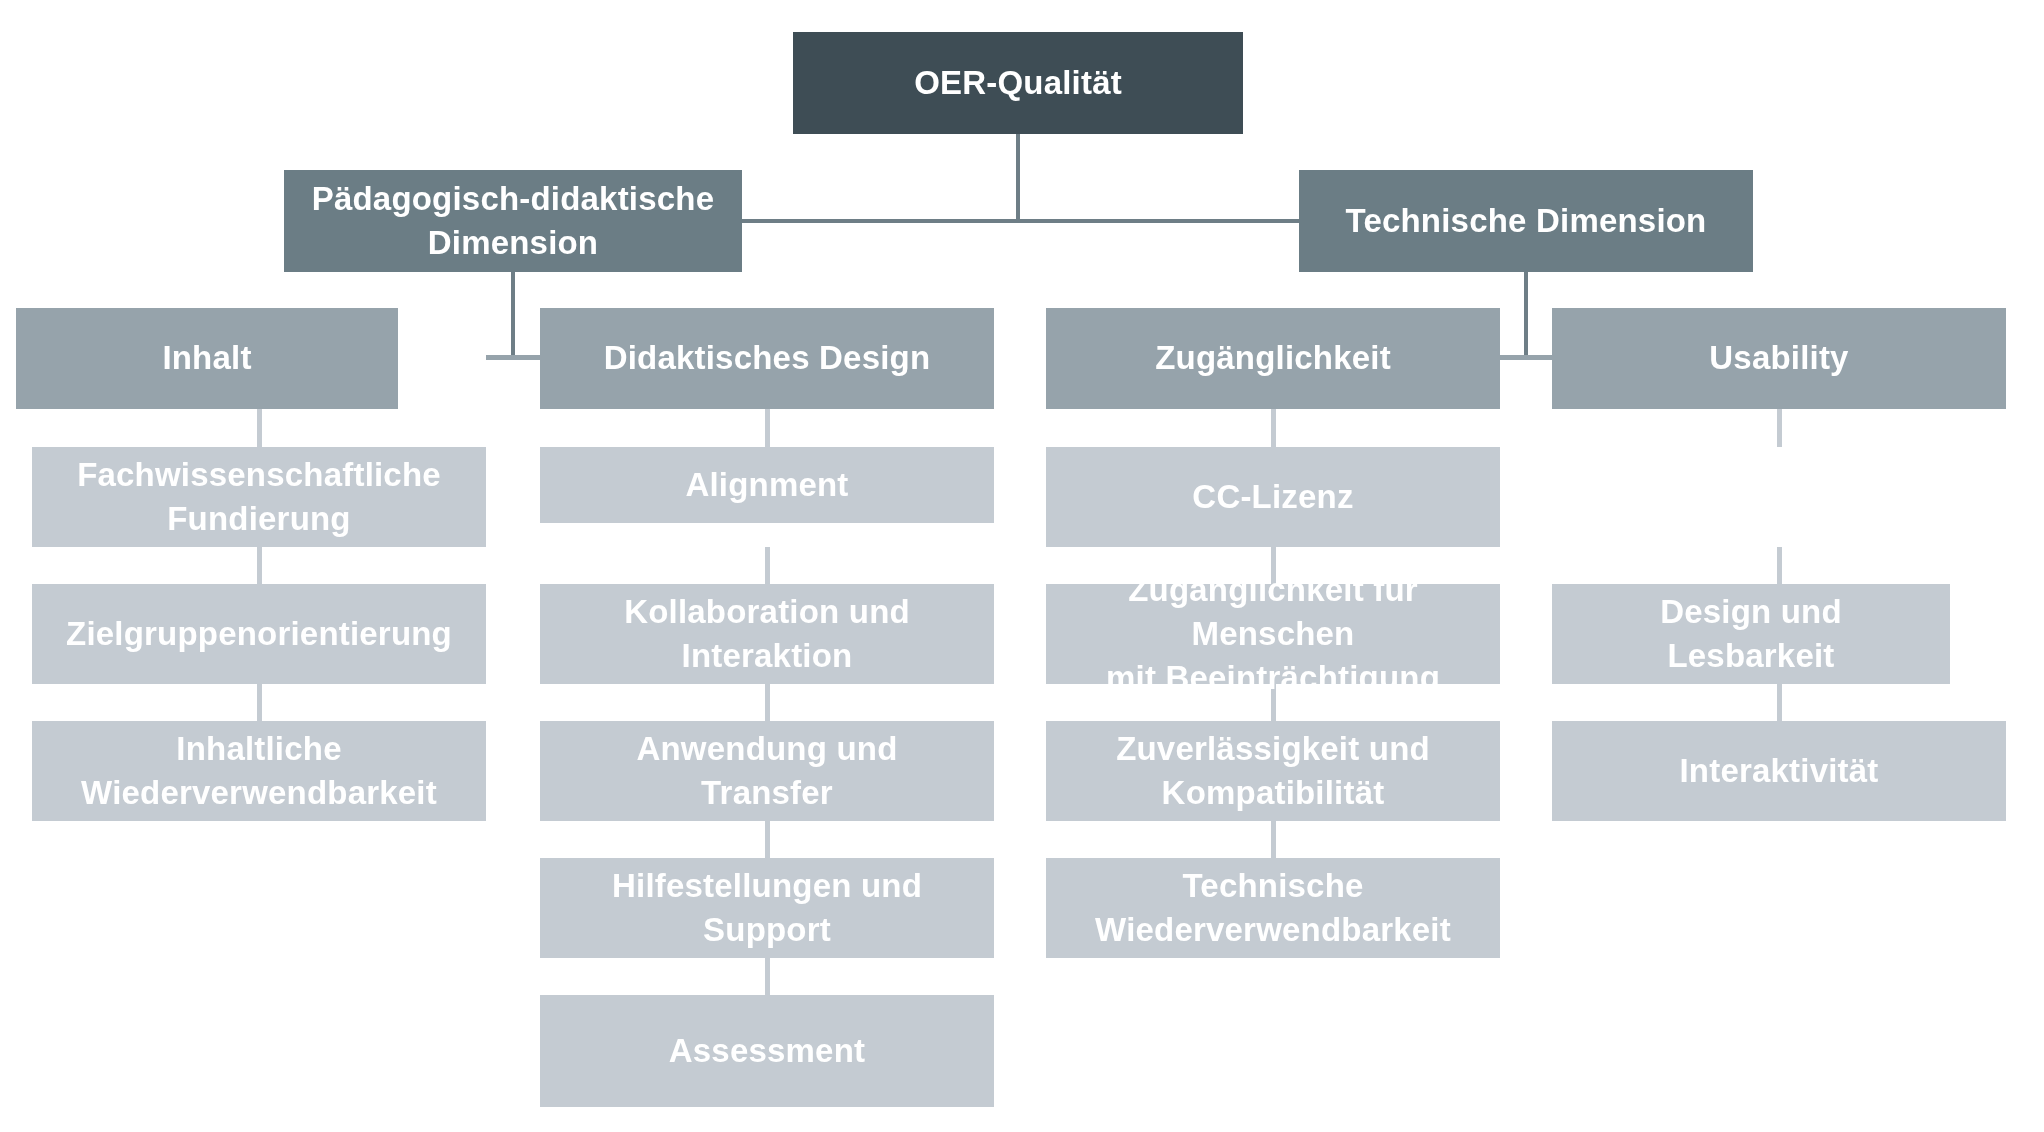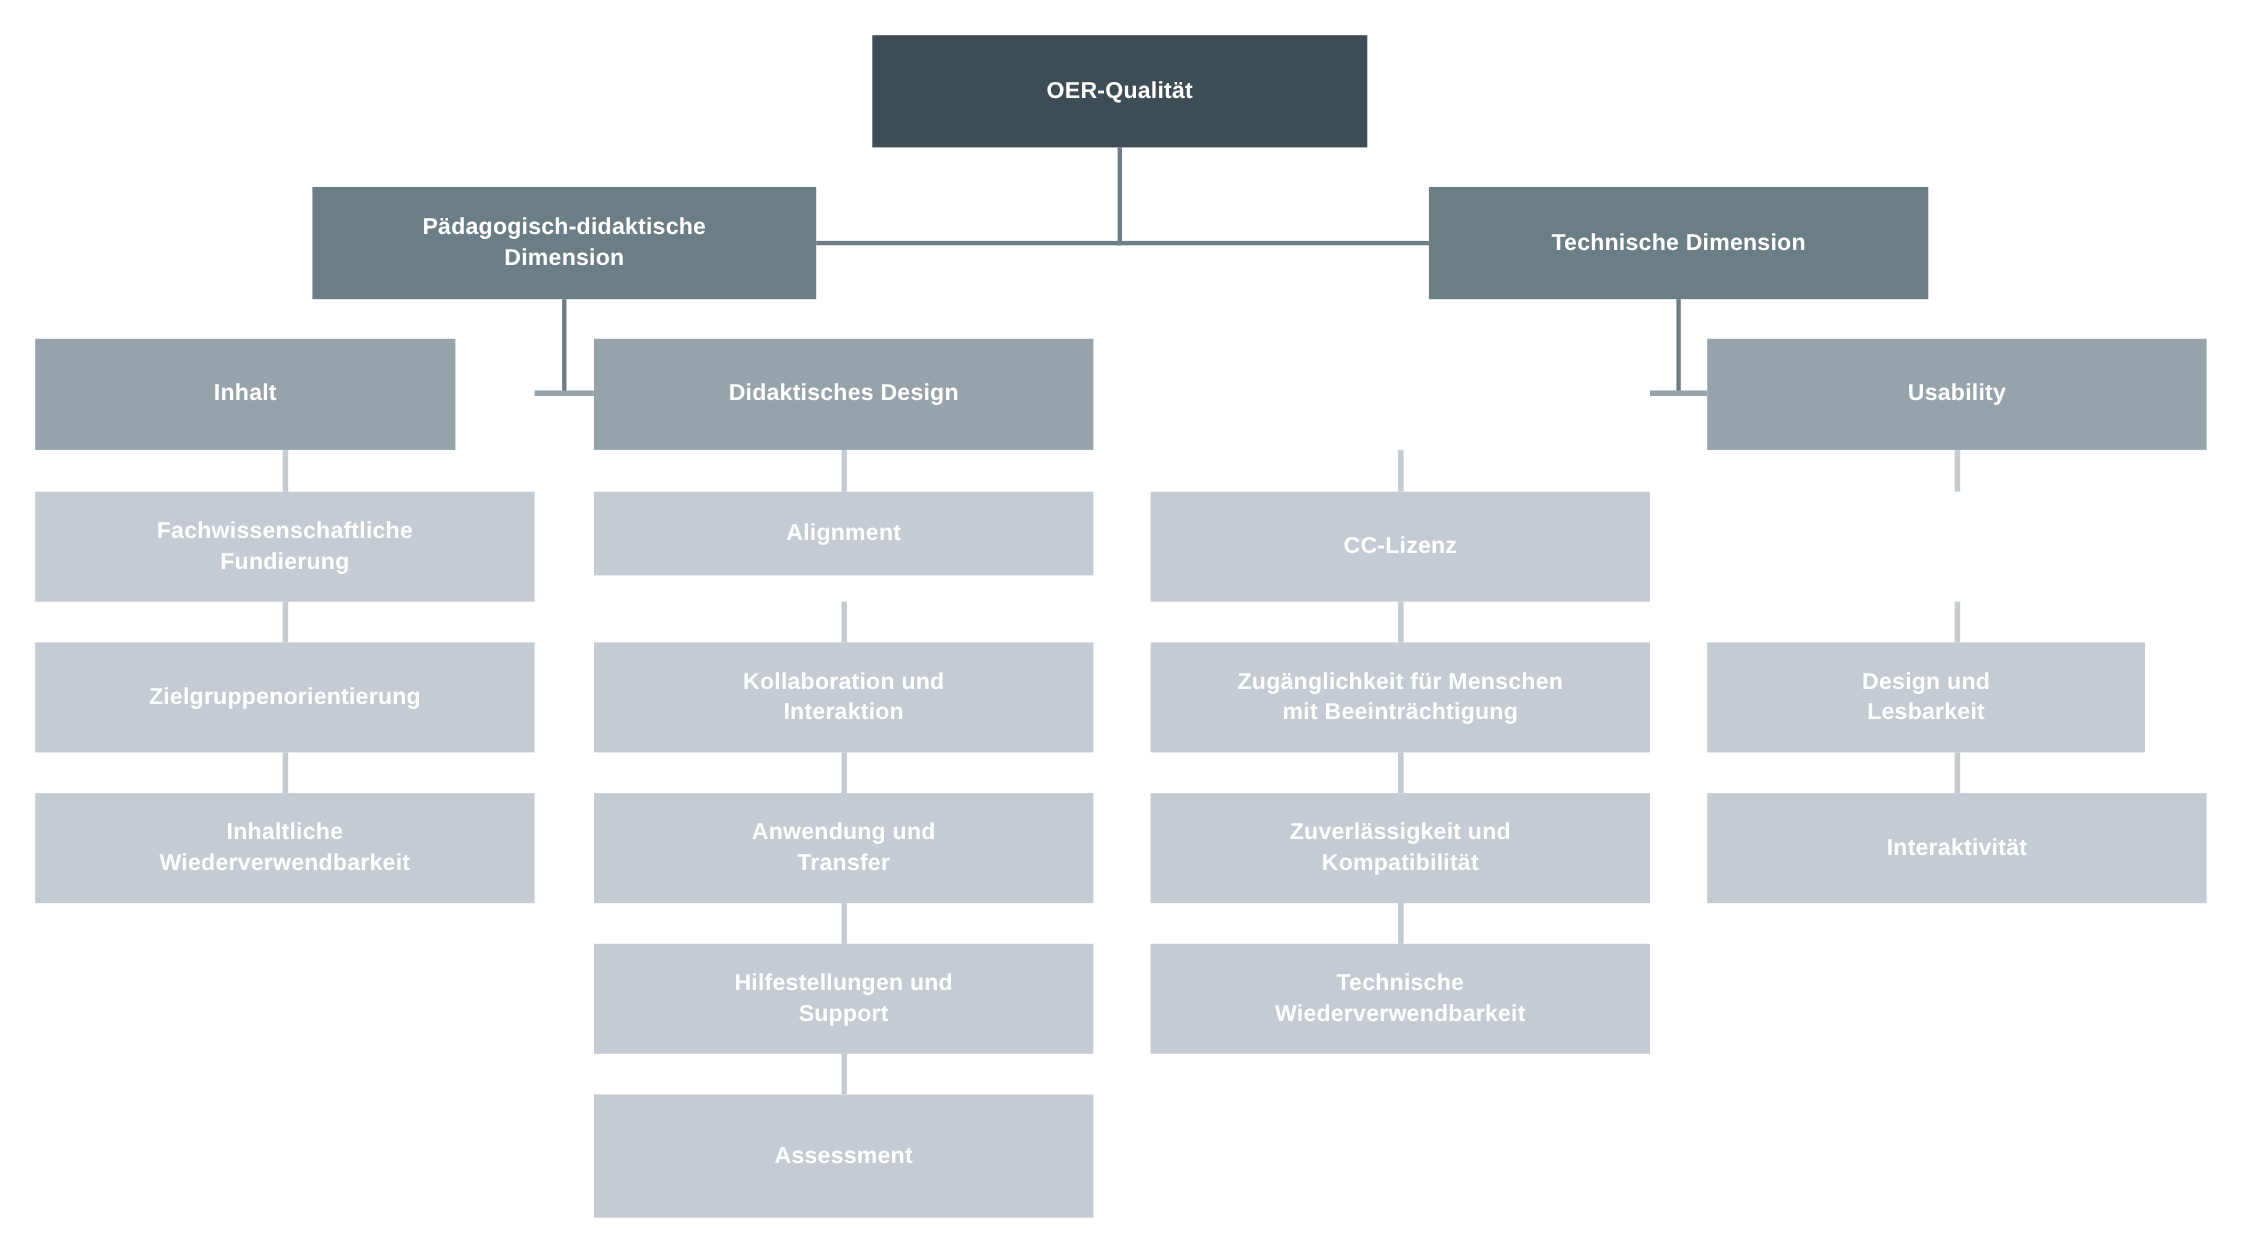--- a/index.html
+++ b/index.html
@@ -18,21 +18,21 @@
     align-items: center;
     justify-content: center;
     text-align: center;
     color: #ffffff;
     font-weight: 700;
     box-sizing: border-box;
     padding: 4px 10px;
   }
   .node .lbl {
     white-space: pre-line;
-    font-size: 21px;
+    font-size: 33px;
     line-height: 1.34;
     letter-spacing: 0.2px;
   }
   .l1 { background: #3e4d55; }
   .l2 { background: #6b7d85; }
   .l3 { background: #96a3ab; }
   .l4 { background: #c4cbd2; }
   .conn { position: absolute; }
   .conn.dark  { background: #6e7e86; }
   .conn.mid   { background: #96a3ab; }
@@ -74,25 +74,28 @@
   </div>
 
   <div class="node l2" style="left:284px;top:170px;width:458px;height:102px">
     <span class="lbl">Pädagogisch-didaktische
 Dimension</span>
   </div>
   <div class="node l2" style="left:1299px;top:170px;width:454px;height:102px">
     <span class="lbl">Technische Dimension</span>
   </div>
 
-  <div class="node l3" style="left:32px;top:308px;width:382px;height:101px">
+  <div class="node l3" style="left:16px;top:308px;width:382px;height:101px">
     <span class="lbl">Inhalt</span>
   </div>
   <div class="node l3" style="left:540px;top:308px;width:454px;height:101px">
     <span class="lbl">Didaktisches Design</span>
+  </div>
+  <div class="node l3" style="left:1046px;top:308px;width:454px;height:101px">
+    <span class="lbl">Zugänglichkeit</span>
   </div>
   <div class="node l3" style="left:1552px;top:308px;width:454px;height:101px">
     <span class="lbl">Usability</span>
   </div>
 
   <div class="node l4" style="left:32px;top:447px;width:454px;height:100px">
     <span class="lbl">Fachwissenschaftliche
 Fundierung</span>
   </div>
   <div class="node l4" style="left:32px;top:584px;width:454px;height:100px">

